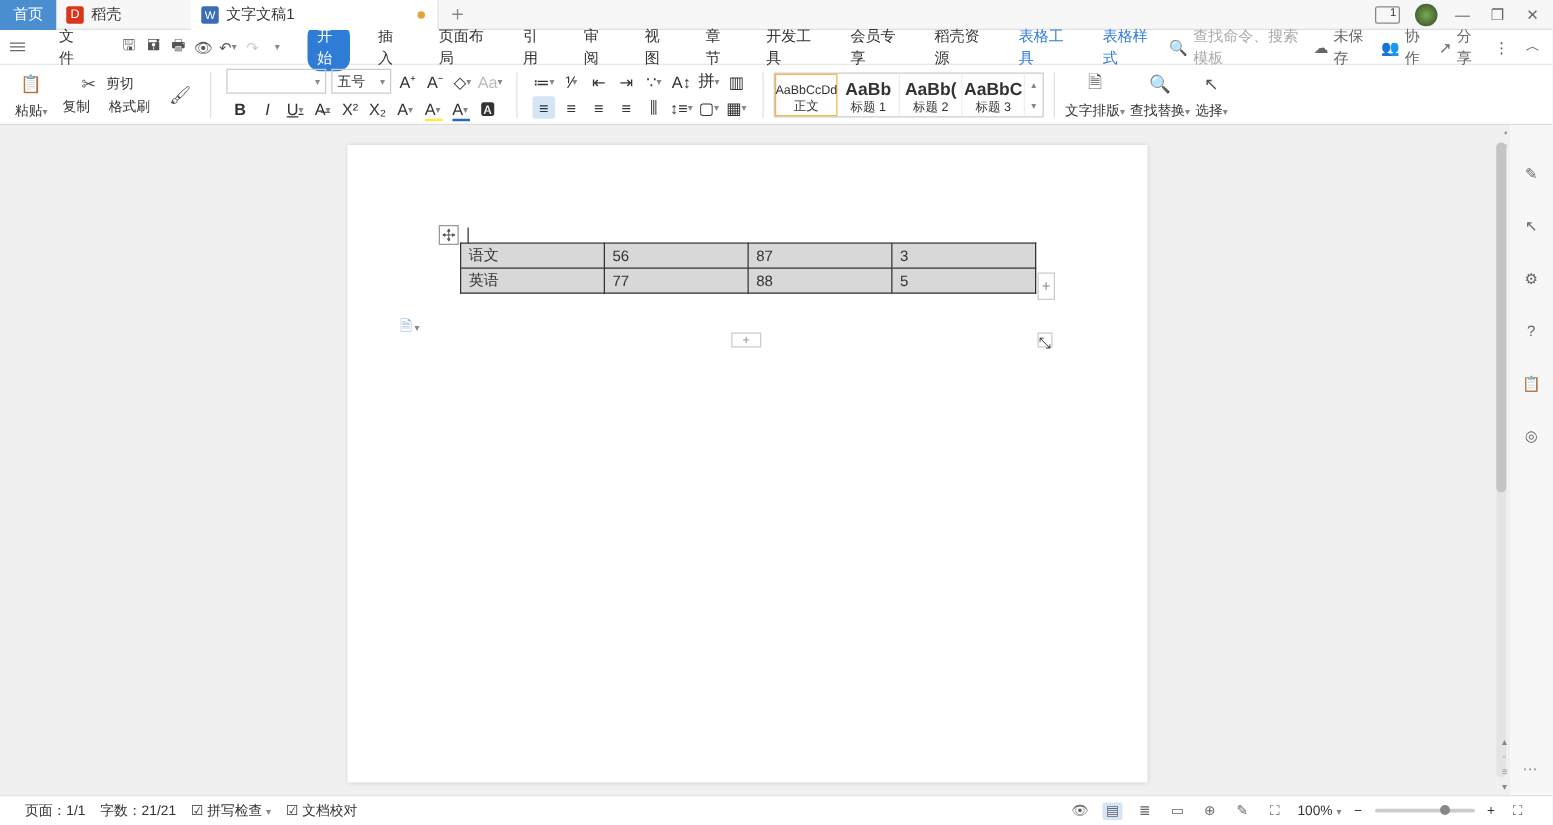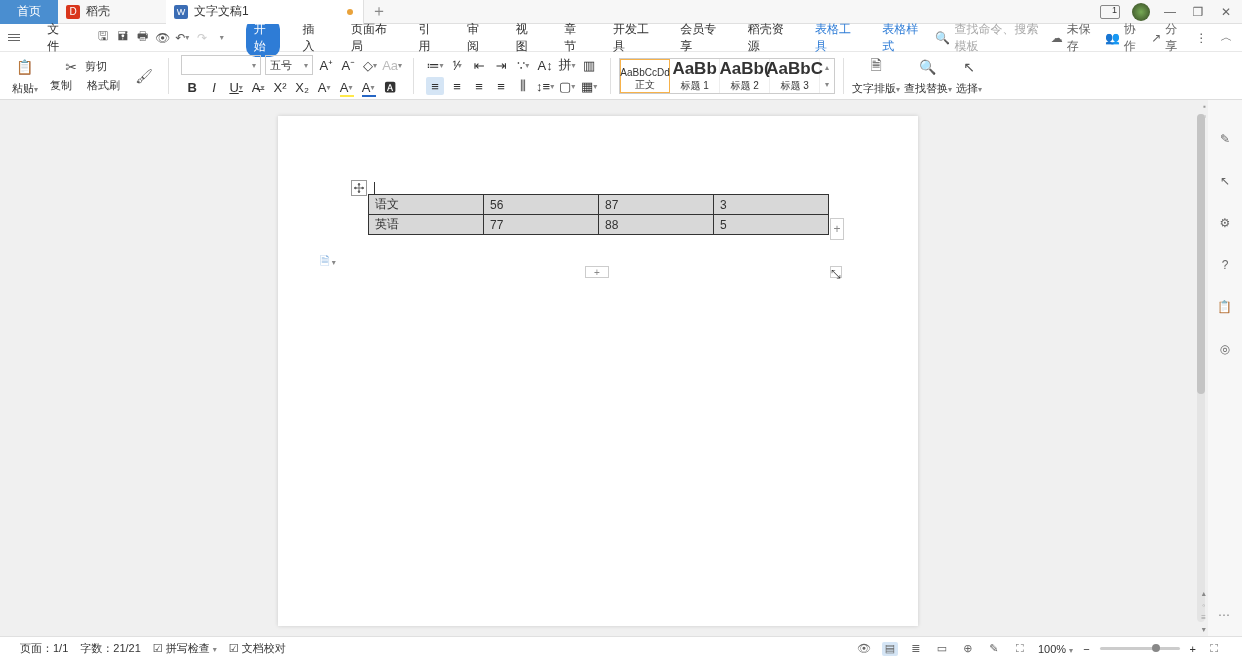--- a/index.html
+++ b/index.html
@@ -1,20 +1,20 @@
 <!DOCTYPE html>
 <html><head>
 <meta charset="utf-8">
 <style>
 * { margin: 0; padding: 0; box-sizing: border-box; font-family: "Microsoft YaHei", Arial, sans-serif; }
 body { width: 1242px; height: 660px; background: #fff; overflow: hidden; font-size: 12px; color: #333; }
 
 
 .titlebar { height: 24px; background: #f7f7f7; display: flex; align-items: center; border-bottom: 1px solid #e0e0e0; }
-.tab-home { width: 58px; height: 24px; background: #4a8ed0; color: #fff; display: flex; align-items: center; justify-content: center; font-size: 12px; }
+.tab-home { width: 45px; height: 24px; background: #4a8ed0; color: #fff; display: flex; align-items: center; justify-content: center; font-size: 12px; }
 .tab-docer { width: 108px; height: 24px; display: flex; align-items: center; padding: 0 8px; gap: 6px; }
 .tab-docer .icon-sq { width: 14px; height: 14px; background: #d9361c; border-radius: 2px; display: flex; align-items: center; justify-content: center; color: #fff; font-size: 10px; }
 .tab-doc { width: 198px; height: 24px; background: #fff; display: flex; align-items: center; padding: 0 8px; gap: 6px; border-right: 1px solid #e0e0e0; position: relative; }
 .tab-doc .w-icon { width: 14px; height: 14px; background: #3b6db5; color: #fff; font-size: 9px; display: flex; align-items: center; justify-content: center; border-radius: 2px; }
 .tab-doc .dot { width: 6px; height: 6px; background: #e9a23b; border-radius: 50%; position: absolute; right: 10px; }
 .tab-plus { width: 30px; display: flex; align-items: center; justify-content: center; color: #888; font-size: 16px; }
 .titlebar-spacer { flex: 1; }
 .titlebar-right { display: flex; align-items: center; gap: 12px; padding-right: 8px; }
 .dual-icon { width: 20px; height: 14px; border: 1px solid #888; border-radius: 2px; position: relative; }
 .dual-icon::after { content: "1"; font-size: 9px; position: absolute; right: 2px; top: -1px; }
@@ -43,21 +43,21 @@
 .rb-divider { width: 1px; height: 36px; background: #e0e0e0; margin: 0 4px; }
 .rb-bigbtn { display: flex; flex-direction: column; align-items: center; font-size: 11px; gap: 2px; }
 .rb-smallrow { display: flex; align-items: center; gap: 6px; font-size: 11px; }
 .rb-icon { width: 16px; height: 16px; display: flex; align-items: center; justify-content: center; color: #555; font-size: 14px; }
 .rb-icon-lg { width: 24px; height: 24px; }
 .font-select { width: 80px; height: 20px; border: 1px solid #ccc; font-size: 11px; padding: 0 4px; display: flex; align-items: center; justify-content: space-between; }
 .size-select { width: 48px; height: 20px; border: 1px solid #ccc; font-size: 11px; padding: 0 4px; display: flex; align-items: center; justify-content: space-between; }
 .style-gallery { display: flex; border: 1px solid #ccc; height: 36px; }
 .style-item { width: 50px; border-right: 1px solid #eee; display: flex; flex-direction: column; align-items: center; justify-content: flex-end; font-size: 10px; }
 .style-item .preview { font-size: 10px; }
-.style-item .preview.big { font-weight: bold; font-size: 17px; }
+.style-item .preview.big { font-weight: bold; font-size: 14px; }
 .style-item.sel { border: 1px solid #f7b24a; }
 .style-more { width: 14px; display: flex; flex-direction: column; justify-content: space-around; align-items: center; }
 .fmt-btn { width: 18px; height: 18px; display: flex; align-items: center; justify-content: center; font-size: 13px; }
 .fmt-btn.bold { font-weight: bold; }
 .fmt-btn.italic { font-style: italic; }
 .fmt-btn.underline { text-decoration: underline; }
 .color-bar { width: 14px; height: 2px; display: block; }
 .align-active { background: #d5e5f5; border-radius: 2px; }
 
 

